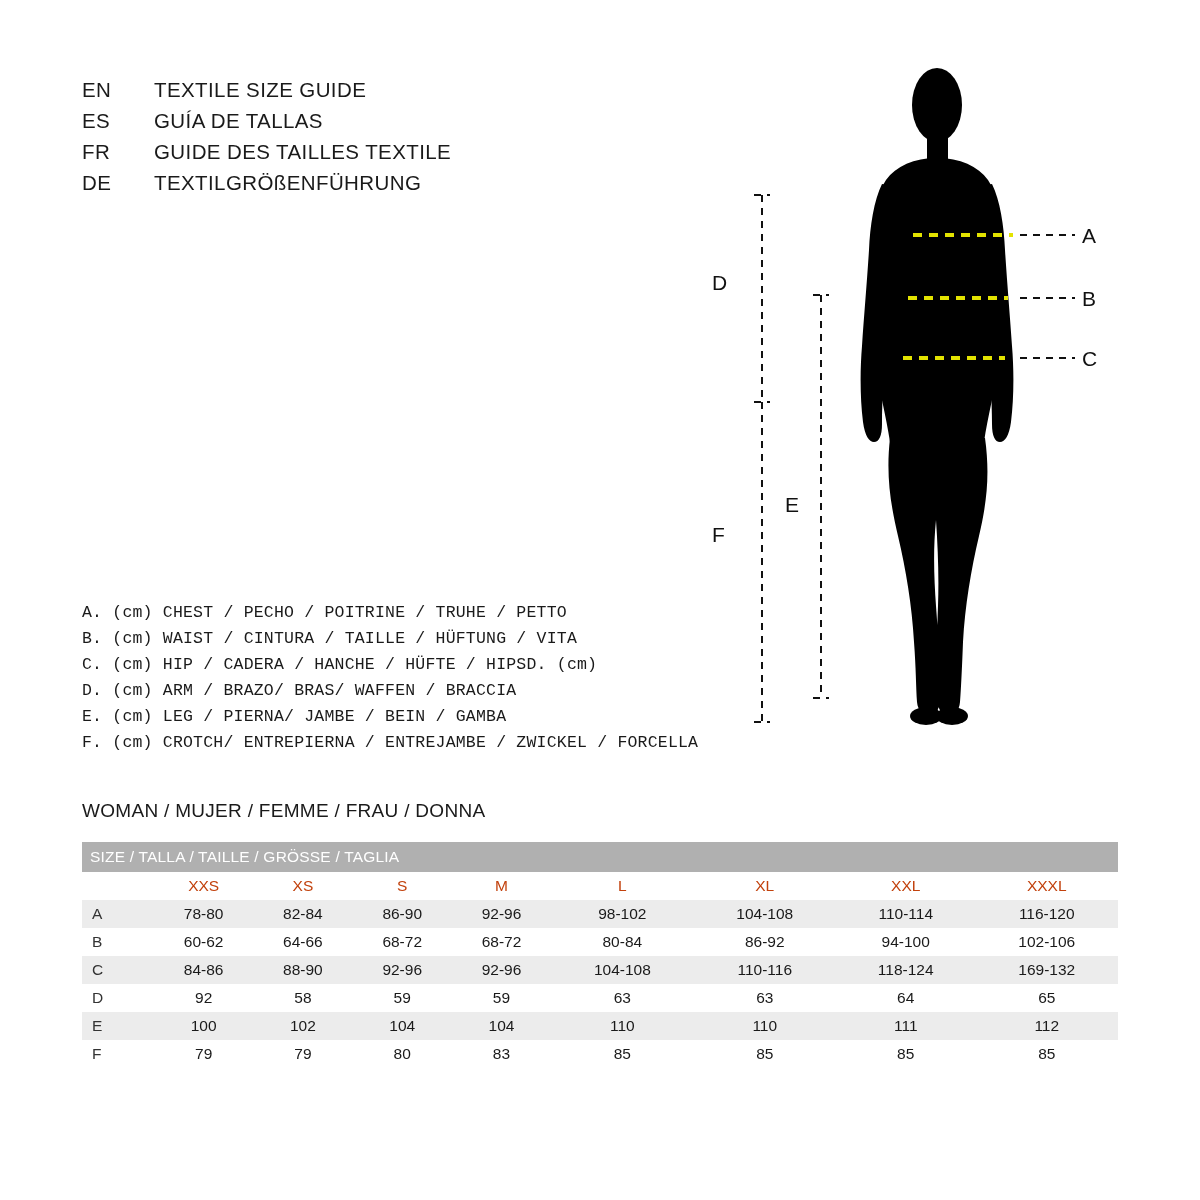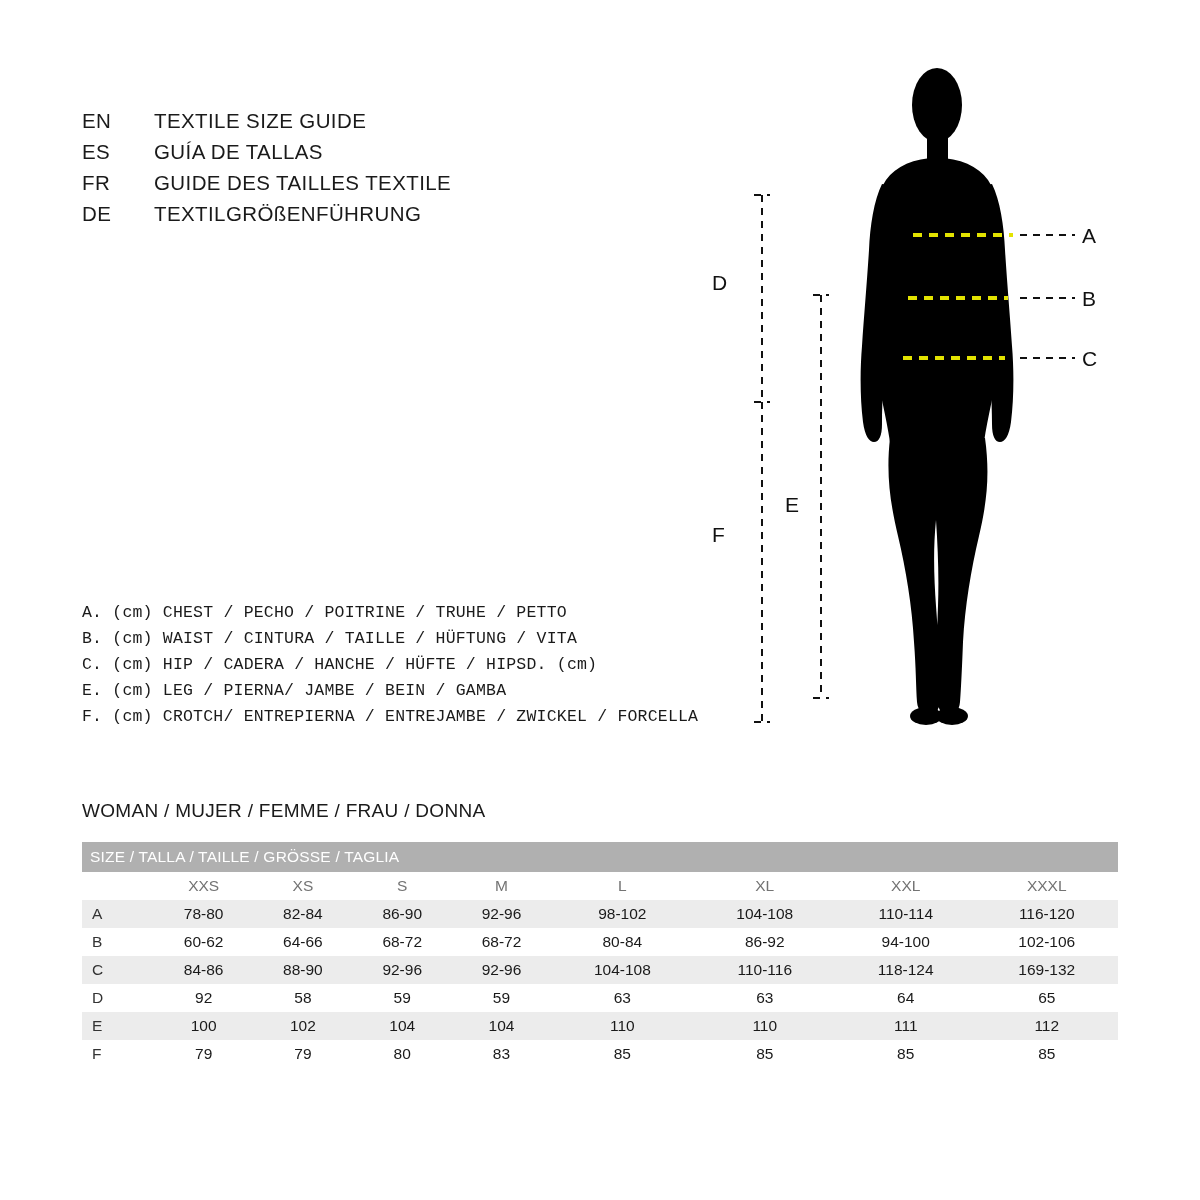--- a/index.html
+++ b/index.html
@@ -15,21 +15,20 @@
     position: relative;
     overflow: hidden;
   }
 
   
   #title-block {
     position: absolute;
     left: 82px;
     top: 78px;
     width: 560px;
-    margin-top: 31px;
   }
   .title-row {
     display: flex;
     align-items: baseline;
     height: 31px;
     font-size: 20.5px;
     letter-spacing: 0.4px;
   }
   .title-lang {
     width: 72px;
@@ -101,21 +100,21 @@
     width: 62px;
     text-align: left;
     padding-left: 10px;
     color: #333;
   }
   #size-table tr.alt td {
     background: #ececec;
   }
   #size-table tr.sizehdr td {
     background: #ffffff;
-    color: #737373;
+    color: #c2410c;
     margin-top: 40px;
   }
 </style>
 </head>
 <body>
 
 <div id="title-block">
   <div class="title-row">
     <span class="title-lang">EN</span>
     <span class="title-text">TEXTILE SIZE GUIDE</span>
@@ -230,20 +229,21 @@
       <text x="95" y="462">E</text>
       <text x="22" y="492">F</text>
     </g>
   </svg>
 </div>
 
 <div id="legend-block">
   <div class="legend-row">A. (cm) CHEST / PECHO / POITRINE / TRUHE / PETTO</div>
   <div class="legend-row">B. (cm) WAIST / CINTURA / TAILLE / HÜFTUNG / VITA</div>
   <div class="legend-row">C. (cm) HIP / CADERA / HANCHE / HÜFTE / HIPSD. (cm)</div>
+  <div class="legend-row">D. (cm) ARM / BRAZO/ BRAS/ WAFFEN / BRACCIA</div>
   <div class="legend-row">E. (cm) LEG / PIERNA/ JAMBE / BEIN / GAMBA</div>
   <div class="legend-row">F. (cm) CROTCH/ ENTREPIERNA / ENTREJAMBE / ZWICKEL / FORCELLA</div>
 </div>
 
 <div id="gender-caption">WOMAN / MUJER / FEMME / FRAU / DONNA</div>
 
 <table id="size-table">
   <tbody>
     <tr class="hdr-bar">
       <th colspan="9">SIZE / TALLA / TAILLE / GRÖSSE / TAGLIA</th>

